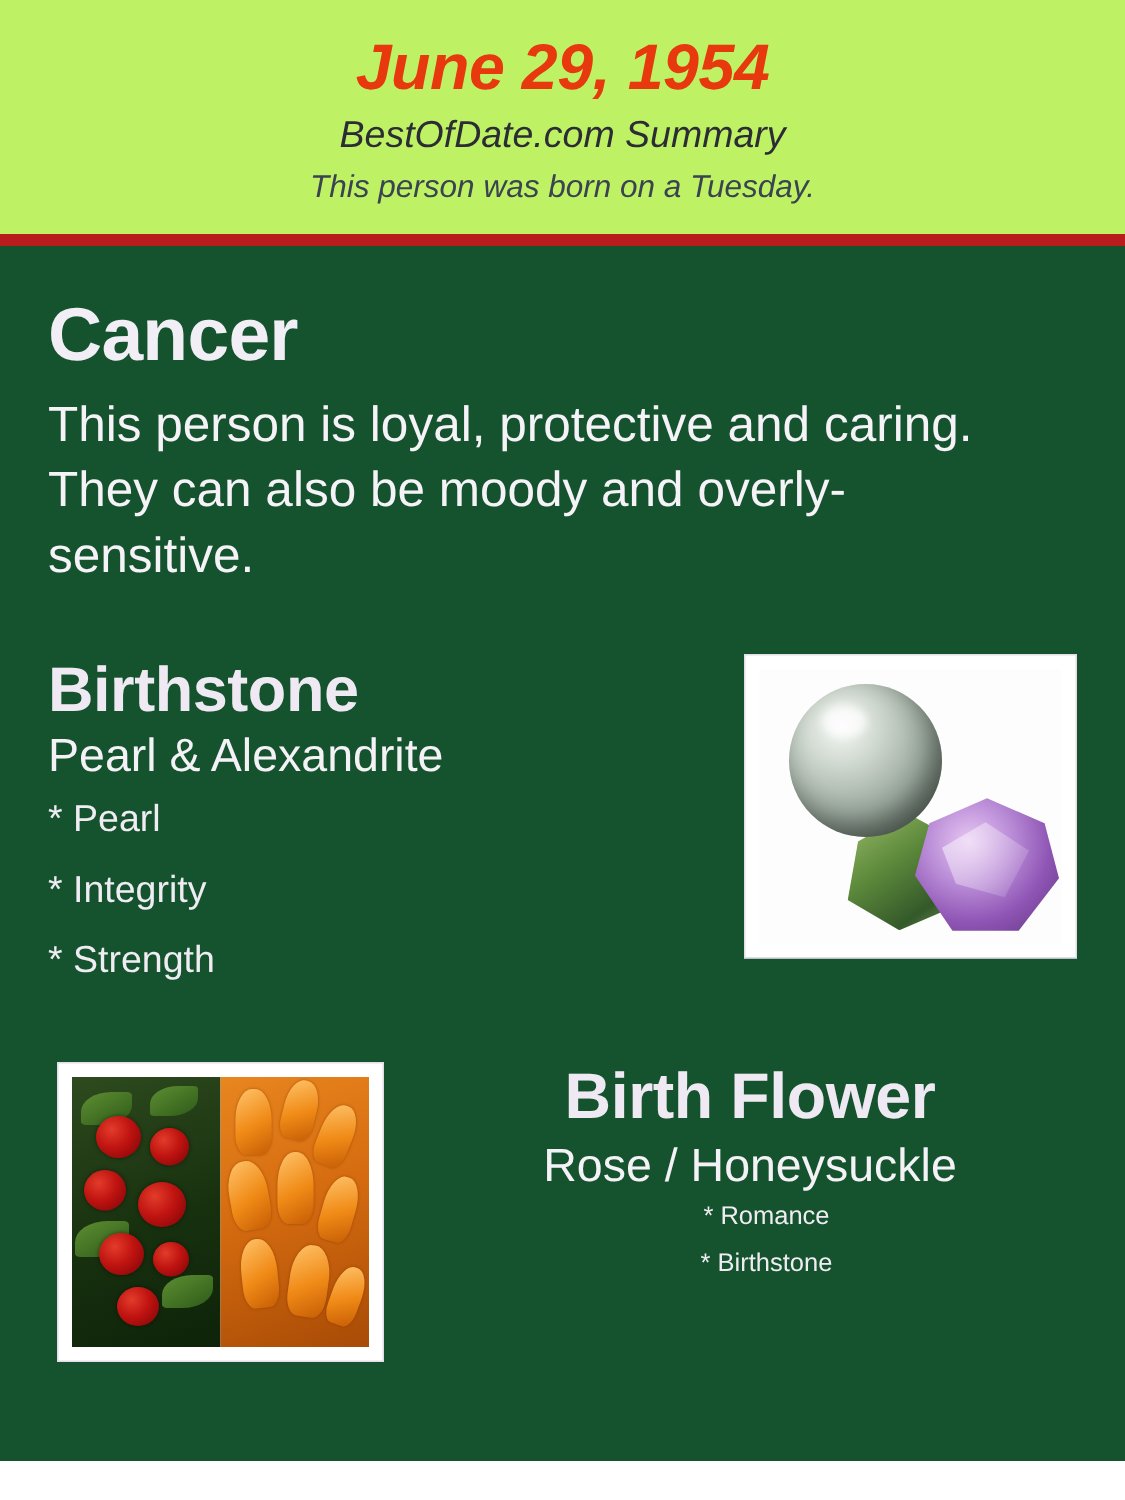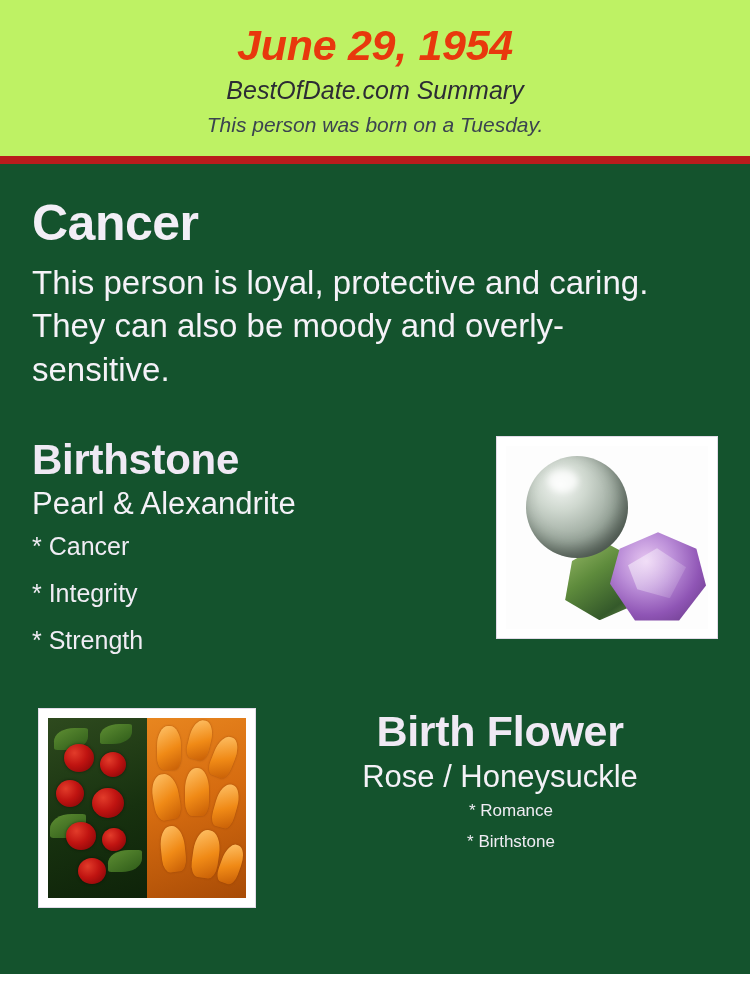--- a/index.html
+++ b/index.html
@@ -253,21 +253,21 @@
 
   <div class="body-purple">
 
     <div class="zodiac-name">Cancer</div>
     <div class="zodiac-desc">This person is loyal, protective and caring. They can also be moody and overly-sensitive.</div>
 
     <div class="stone-section">
       <div class="stone-text">
         <div class="section-title">Birthstone</div>
         <div class="section-sub">Pearl &amp; Alexandrite</div>
-        <div class="bullet">* Cancer</div>
+        <div class="bullet">* Pearl</div>
         <div class="bullet">* Integrity</div>
         <div class="bullet">* Strength</div>
       </div>
 
       <div class="stone-photo">
         <div class="stone-photo-inner">
           <div class="rough"></div>
           <div class="gem"></div>
           <div class="pearl"></div>
         </div>

